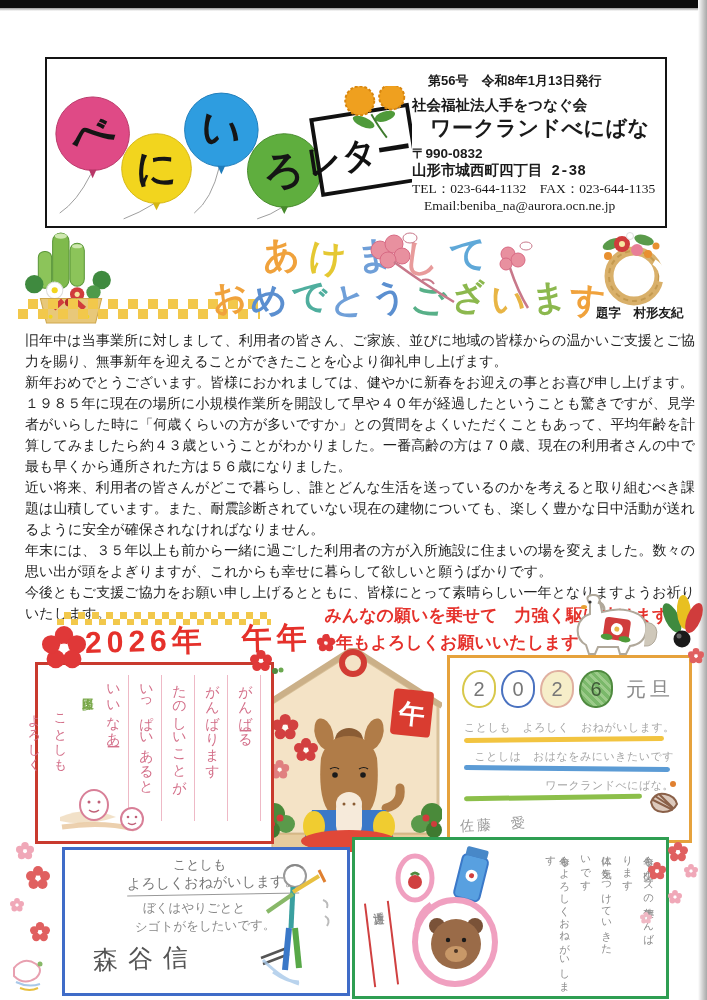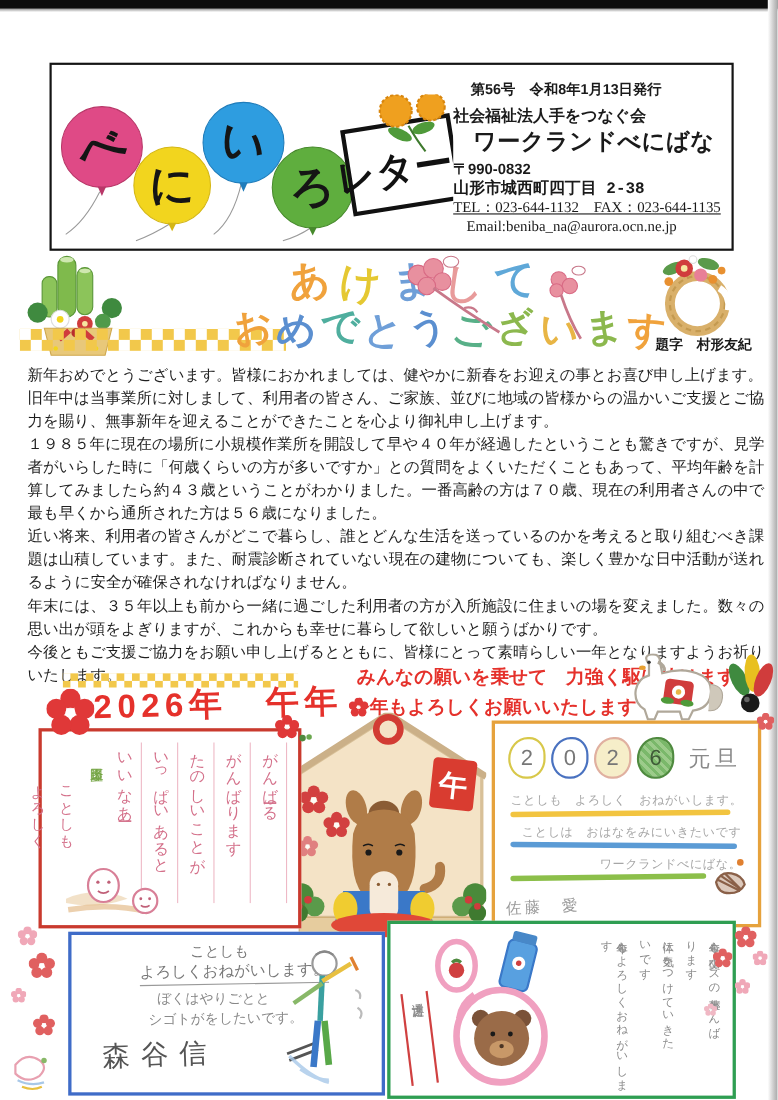--- a/index.html
+++ b/index.html
@@ -9,21 +9,21 @@
   .scan-top{left:0;top:0;width:707px;height:8px;background:#0d0d0d;}
   .scan-top2{left:0;top:8px;width:707px;height:3px;background:linear-gradient(#9a9a9a,#fff);}
   .scan-right{right:0;top:0;width:9px;height:1000px;background:linear-gradient(to right,#ffffff,#c9c9c9 60%,#a8a8a8);}
   
   .header-box{left:45px;top:57px;width:618px;height:167px;border:2.5px solid #141414;background:#fff;}
   .hd-issue{left:428px;top:72px;width:240px;font-size:13px;font-weight:bold;color:#1a1a1a;}
   .hd-org{left:412px;top:96px;font-size:14.5px;font-weight:bold;color:#1a1a1a;}
   .hd-fac{left:430px;top:114px;font-size:21px;font-weight:bold;color:#1a1a1a;letter-spacing:.5px;}
   .hd-postal{left:412px;top:145px;font-size:13.5px;font-weight:bold;color:#1a1a1a;text-align:center;}
   .hd-addr{left:412px;top:161px;font-size:14.5px;font-weight:bold;color:#1a1a1a;font-family:Liberation Mono, monospace;}
-  .hd-tel{left:412px;top:180px;font-size:13.5px;font-family:"Liberation Serif",serif;color:#1a1a1a;text-decoration:underline;}
+  .hd-tel{left:412px;top:180px;font-size:13.5px;font-family:"Liberation Serif",serif;color:#1a1a1a;}
   .hd-mail{left:412px;top:198px;font-size:13.5px;font-family:"Liberation Serif",serif;color:#1a1a1a;margin-left:12px;}
   
   .greet{display:flex;}
   .greet span{display:inline-block;font-weight:bold;}
   .greet1{left:262px;top:230px;}
   .greet1 span{font-size:37px;margin-right:9px;}
   .greet2{left:212px;top:274px;}
   .greet2 span{font-size:35px;margin-right:4px;}
   .greet span:nth-child(odd){transform:rotate(-7deg);}
   .greet span:nth-child(even){transform:rotate(6deg) translateY(3px);}
@@ -198,22 +198,22 @@
       <circle cx="30" cy="16" r="3" fill="#f6e6a0"></circle>
     <circle cx="45" cy="22" r="6" fill="#e87f97"></circle>
     <circle cx="16" cy="28" r="4" fill="#e89030"></circle>
       <circle cx="56" cy="26" r="4" fill="#e89030"></circle>
       <circle cx="64" cy="18" r="3.5" fill="#e89030"></circle>
     <circle cx="38" cy="8" r="3.5" fill="#ffffff" stroke="#dddddd"></circle>
   </svg>
   <div class="abs credit">題字　村形友紀</div>
 
   <div class="abs bodytext">
+    <p>旧年中は当事業所に対しまして、利用者の皆さん、ご家族、並びに地域の皆様からの温かいご支援とご協力を賜り、無事新年を迎えることができたことを心より御礼申し上げます。</p>
     <p>新年おめでとうございます。皆様におかれましては、健やかに新春をお迎えの事とお喜び申し上げます。</p>
-    <p>旧年中は当事業所に対しまして、利用者の皆さん、ご家族、並びに地域の皆様からの温かいご支援とご協力を賜り、無事新年を迎えることができたことを心より御礼申し上げます。</p>
     <p>１９８５年に現在の場所に小規模作業所を開設して早や４０年が経過したということも驚きですが、見学者がいらした時に「何歳くらいの方が多いですか」との質問をよくいただくこともあって、平均年齢を計算してみましたら約４３歳ということがわかりました。一番高齢の方は７０歳、現在の利用者さんの中で最も早くから通所された方は５６歳になりました。</p>
     <p>近い将来、利用者の皆さんがどこで暮らし、誰とどんな生活を送っているのかを考えると取り組むべき課題は山積しています。また、耐震診断されていない現在の建物についても、楽しく豊かな日中活動が送れるように安全が確保されなければなりません。</p>
     <p>年末には、３５年以上も前から一緒に過ごした利用者の方が入所施設に住まいの場を変えました。数々の思い出が頭をよぎりますが、これからも幸せに暮らして欲しいと願うばかりです。</p>
     <p>今後ともご支援ご協力をお願い申し上げるとともに、皆様にとって素晴らしい一年となりますようお祈りいたします。</p>
   </div>
 
   <div class="abs checker checker2"></div>
 
   <div class="abs year-title">2026年　午年</div>
   <div class="abs slogan">

